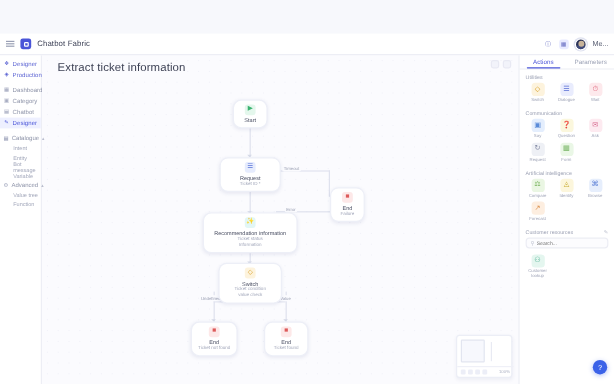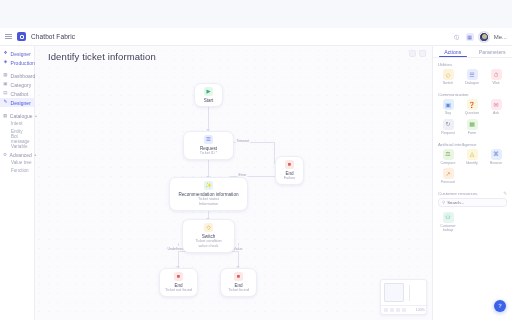--- a/index.html
+++ b/index.html
@@ -177,21 +177,21 @@
       <span class="lbl">Advanced</span>
       <span class="chev">▴</span>
     </div>
     <div class="ssub">Value tree</div>
     <div class="ssub">Function</div>
   </div>
 
   <div class="canvas">
     <div class="canvas-dots"></div>
 
-    <div class="ptitle">Identify ticket information</div>
+    <div class="ptitle">Extract ticket information</div>
 
     <div class="cv-controls">
       <div class="cv-btn"></div>
       <div class="cv-btn"></div>
     </div>
 
     <div class="edge v" style="left:173px; top:55px; height:30px;"></div>
     <div class="arrow" style="left:171px; top:83px;"></div>
     <div class="edge v" style="left:173px; top:110px; height:22px;"></div>
     <div class="arrow" style="left:171px; top:130px;"></div>

